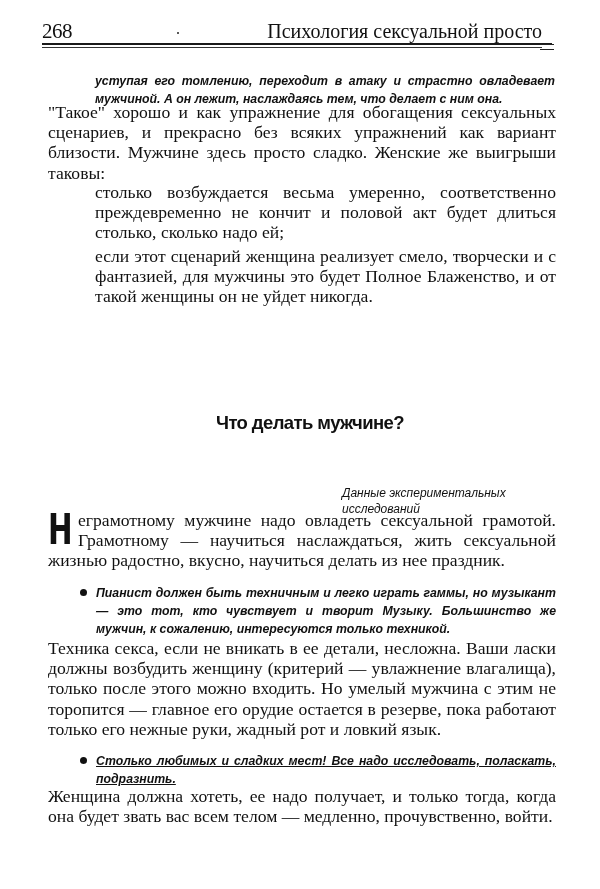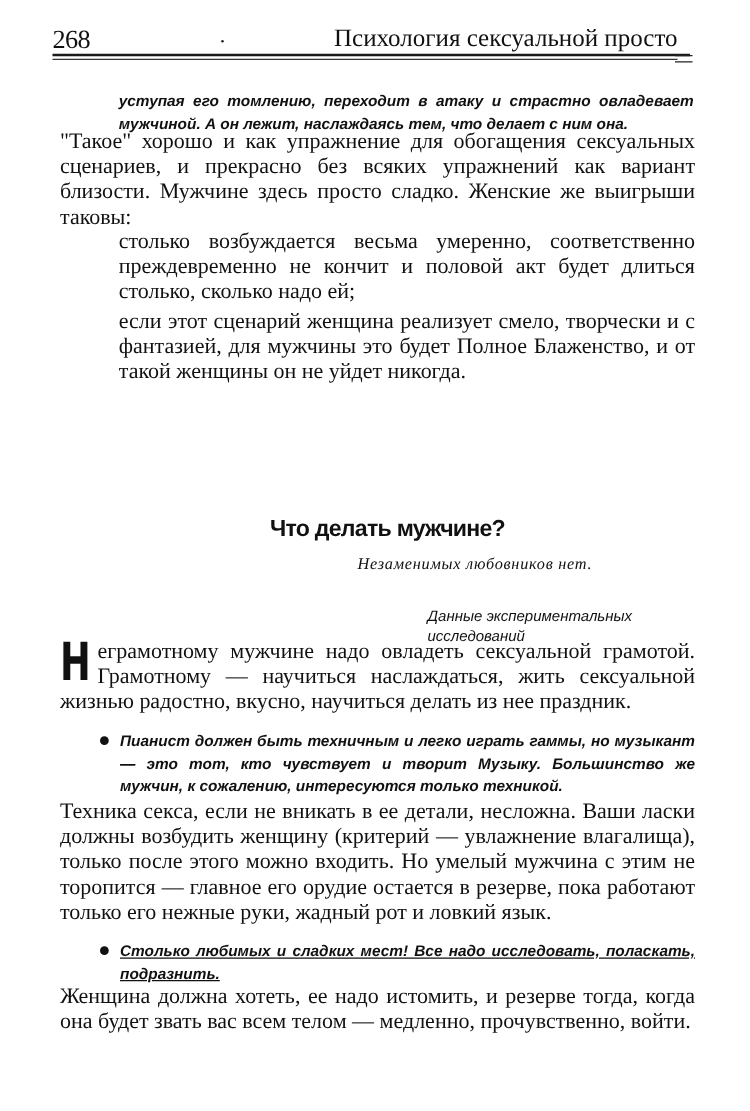--- a/index.html
+++ b/index.html
@@ -54,35 +54,34 @@
   <div class="block sans-it italic-top">уступая его томлению, переходит в атаку и страстно овладевает мужчиной. А он лежит, наслаждаясь тем, что делает с ним она.</div>
 
   <div class="block serif para1">"Такое" хорошо и как упражнение для обогащения сексуальных сценариев, и прекрасно без всяких упражнений как вариант близости. Мужчине здесь просто сладко. Женские же выигрыши таковы:</div>
 
   <div class="block serif list">
     <div class="list-item">столько возбуждается весьма умеренно, соответственно преждевременно не кончит и половой акт будет длиться столько, сколько надо ей;</div>
     <div class="list-item">если этот сценарий женщина реализует смело, творчески и с фантазией, для мужчины это будет Полное Блаженство, и от такой женщины он не уйдет никогда.</div>
   </div>
 
   <div class="section-heading">Что делать мужчине?</div>
-  <div class="epigraph">Незаменимых любовников нет.</div>
   <div class="epigraph-source">Данные экспериментальных исследований</div>
 
   <div class="block serif para2">
     <span class="drop-cap">Н</span>
     <span>еграмотному мужчине надо овладеть сексуальной грамотой. Грамотному — научиться наслаждаться, жить сексуальной жизнью радостно, вкусно, научиться делать из нее праздник.</span>
   </div>
 
   <div class="block sans-it bullet-block bullet1">
     <span class="bullet-dot"></span>
     <span>Пианист должен быть техничным и легко играть гаммы, но музыкант — это тот, кто чувствует и творит Музыку. Большинство же мужчин, к сожалению, интересуются только техникой.</span>
   </div>
 
   <div class="block serif para3">Техника секса, если не вникать в ее детали, несложна. Ваши ласки должны возбудить женщину (критерий — увлажнение влагалища), только после этого можно входить. Но умелый мужчина с этим не торопится — главное его орудие остается в резерве, пока работают только его нежные руки, жадный рот и ловкий язык.</div>
 
   <div class="block sans-it bullet-block bullet2">
     <span class="bullet-dot"></span>
     <span>Столько любимых и сладких мест! Все надо исследовать, поласкать, подразнить.</span>
   </div>
 
-  <div class="block serif para4">Женщина должна хотеть, ее надо истомить, и резерве тогда, когда она будет звать вас всем телом — медленно, прочувственно, войти.</div>
+  <div class="block serif para4">Женщина должна хотеть, ее надо получает, и только тогда, когда она будет звать вас всем телом — медленно, прочувственно, войти.</div>
 
 </div>
 
 </body></html>

